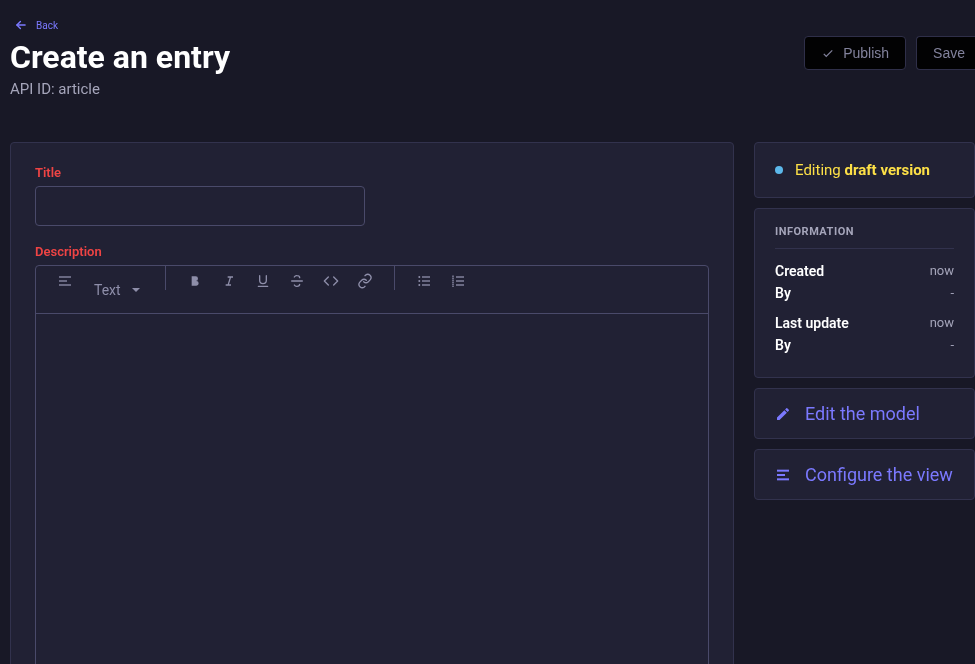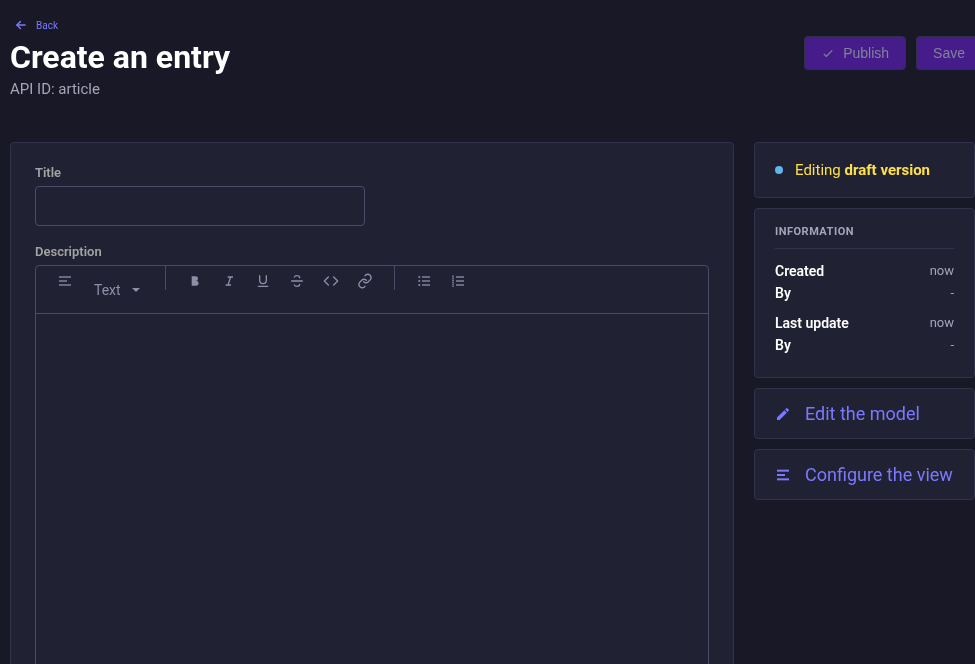--- a/index.html
+++ b/index.html
@@ -52,21 +52,21 @@
     gap: 10px;
     padding-top: 0;
     margin-top: -2px;
   }
   .btn {
     display: inline-flex;
     align-items: center;
     gap: 8px;
     height: 34px;
     padding: 0 16px;
-    background: #4c1d95;
+    background: #000000;
     border: 1px solid #32324d;
     border-radius: 4px;
     color: #8e8ea9;
     font-size: 14px;
     cursor: pointer;
   }
   .btn.disabled { opacity: 0.9; cursor: default; }
   .btn svg { width: 14px; height: 14px; fill: #8e8ea9; }
   .btn.save-cut { border-top-right-radius: 0; border-bottom-right-radius: 0; border-right: none; padding-right: 10px;}
 
@@ -87,21 +87,21 @@
     border-radius: 4px;
   }
   .form-card {
     padding: 22px 24px;
     height: 100%;
   }
   .field { margin-bottom: 18px; }
   .field-label {
     font-size: 13px;
     font-weight: 600;
-    color: #a3a3a3;
+    color: #ef4444;
     margin-bottom: 6px;
     display: block;
   }
   .text-input {
     width: 330px;
     height: 40px;
     background: #212134;
     border: 1px solid #4a4a6a;
     border-radius: 4px;
     color: #ffffff;

